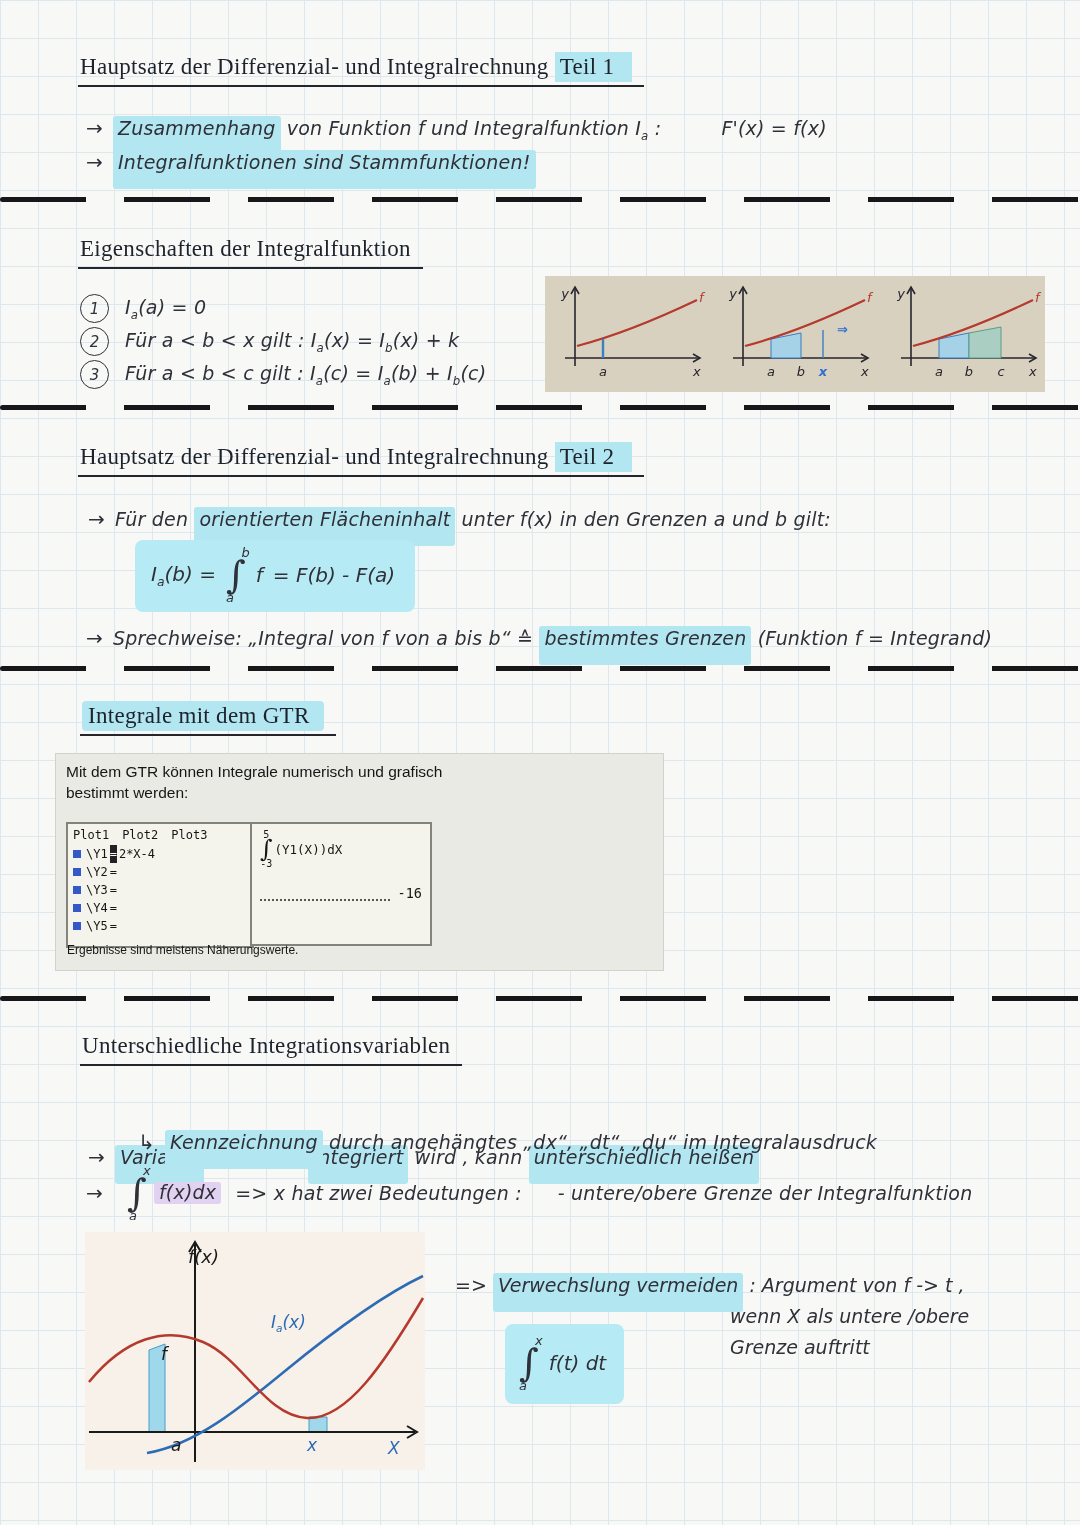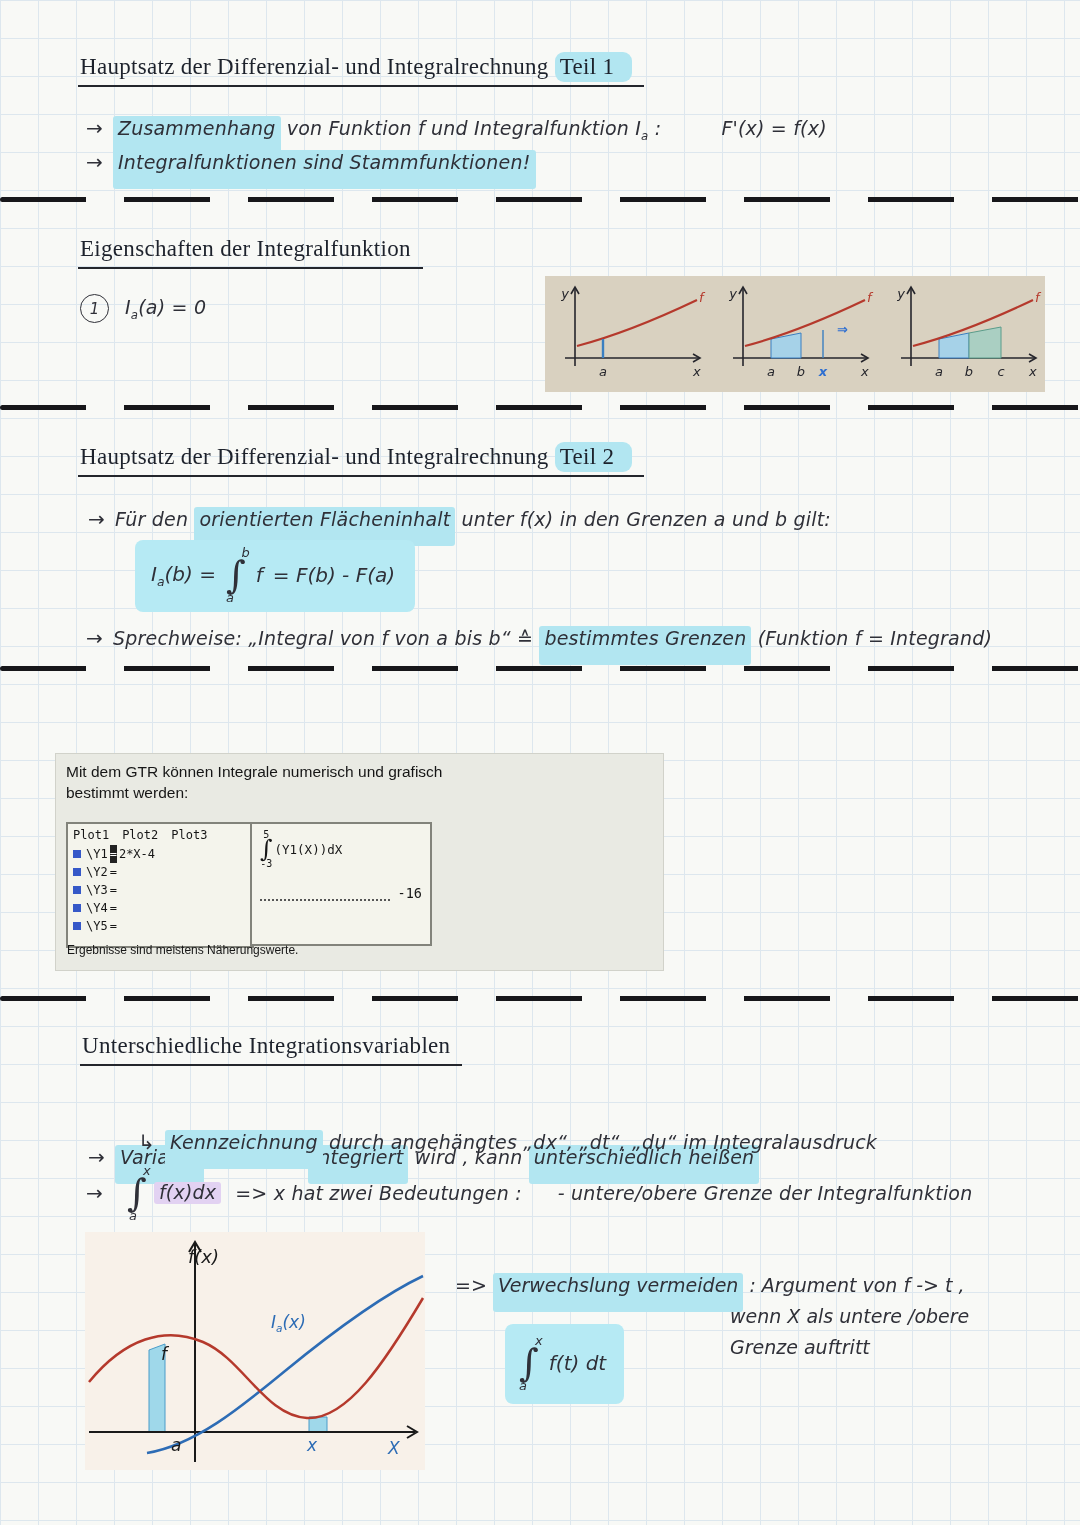--- a/index.html
+++ b/index.html
@@ -16,21 +16,21 @@
     color:#2f3038;
   }
 
   .heading {
     position:absolute; white-space:nowrap;
     font-family:"Liberation Serif", serif;
     font-size:23px; color:#1d222c; letter-spacing:0.3px;
     padding:0 12px 5px 2px;
     border-bottom:2px solid #23262c;
   }
-  .hl-tail { background:var(--highlight_cyan,#b2e6f1); border-radius:9px; padding:2px 18px 3px 5px; }
+  .hl-tail { background:var(--highlight_cyan,#b2e6f1); border-radius:0; padding:2px 18px 3px 5px; }
   .hl-full { background:var(--highlight_cyan,#b2e6f1); border-radius:4px; padding:2px 14px 3px 6px; }
 
   .hand {
     position:absolute; white-space:nowrap;
     font-style:italic; font-size:19px; letter-spacing:0.2px; color:#2f3038;
   }
   .arrow { font-style:normal; margin-right:10px; font-size:20px; }
   .hl  { background:var(--highlight_cyan,#b2e6f1); border-radius:3px; padding:1px 5px 16px; }
   .hlp { background:var(--highlight_purple,#e2d2f2); border-radius:3px; padding:1px 5px 2px; }
   .gap60 { margin-left:60px; }
@@ -126,20 +126,26 @@
   </div>
 
   <div class="divider" style="top:197px;"></div>
 
   <div class="heading" style="left:78px; top:236px;">
     <span>Eigenschaften der Integralfunktion</span>
   </div>
 
   <div class="hand" style="left:80px; top:294px;">
     <span class="circ">1</span><span>I<sub>a</sub>(a) = 0</span>
+  </div>
+  <div class="hand" style="left:80px; top:327px;">
+    <span class="circ">2</span><span>Für a &lt; b &lt; x gilt :  I<sub>a</sub>(x) = I<sub>b</sub>(x) + k</span>
+  </div>
+  <div class="hand" style="left:80px; top:360px;">
+    <span class="circ">3</span><span>Für a &lt; b &lt; c  gilt : I<sub>a</sub>(c) = I<sub>a</sub>(b) + I<sub>b</sub>(c)</span>
   </div>
 
   <svg class="panels" width="500" height="116">
     <rect x="0" y="0" width="500" height="116" fill="#d9d1c0"></rect>
     <g transform="translate(10,6)">
       <path class="ax" d="M20,6 L20,84 M10,76 L144,76"></path>
       <path class="ax" d="M16,12 L20,5 L24,12 M138,72 L145,76 L138,80"></path>
       <path class="red" d="M22,64 C60,54 100,38 142,18"></path>
       <line x1="48" y1="57" x2="48" y2="76" stroke="#3a7fc1" stroke-width="2.4"></line>
       <text x="14" y="16" text-anchor="end">y</text>
@@ -196,20 +202,23 @@
     <span>f</span>
     <span>=  F(b) - F(a)</span>
   </div>
 
   <div class="hand" style="left:86px; top:626px;">
     <span class="arrow">→</span><span>Sprechweise: „Integral von f von a bis b“  ≙  </span><span class="hl">bestimmtes Grenzen</span><span>  (Funktion f = Integrand)</span>
   </div>
 
   <div class="divider" style="top:666px;"></div>
 
+  <div class="heading" style="left:80px; top:703px;">
+    <span class="hl-full">Integrale mit dem GTR</span>
+  </div>
 
   <div class="gtr">
     <div class="gtr-intro">Mit dem GTR können Integrale numerisch und grafisch bestimmt werden:</div>
 
     <div class="calc calc1">
       <div class="plots">
         <span>Plot1</span>
         <span>Plot2</span>
         <span>Plot3</span>
       </div>

